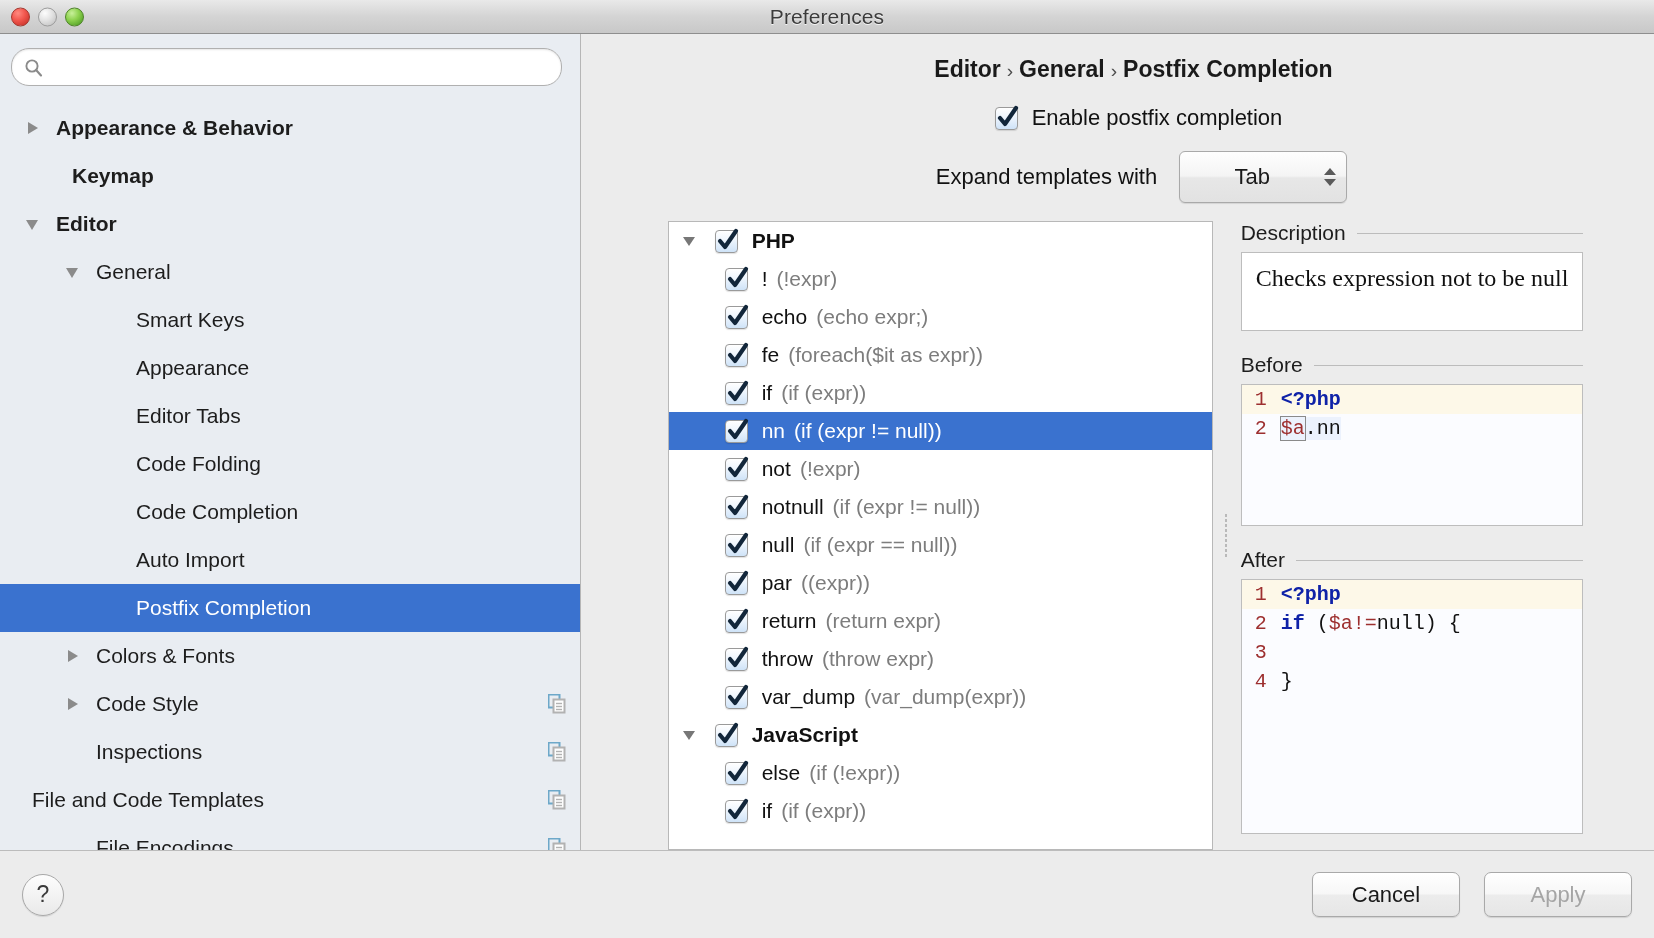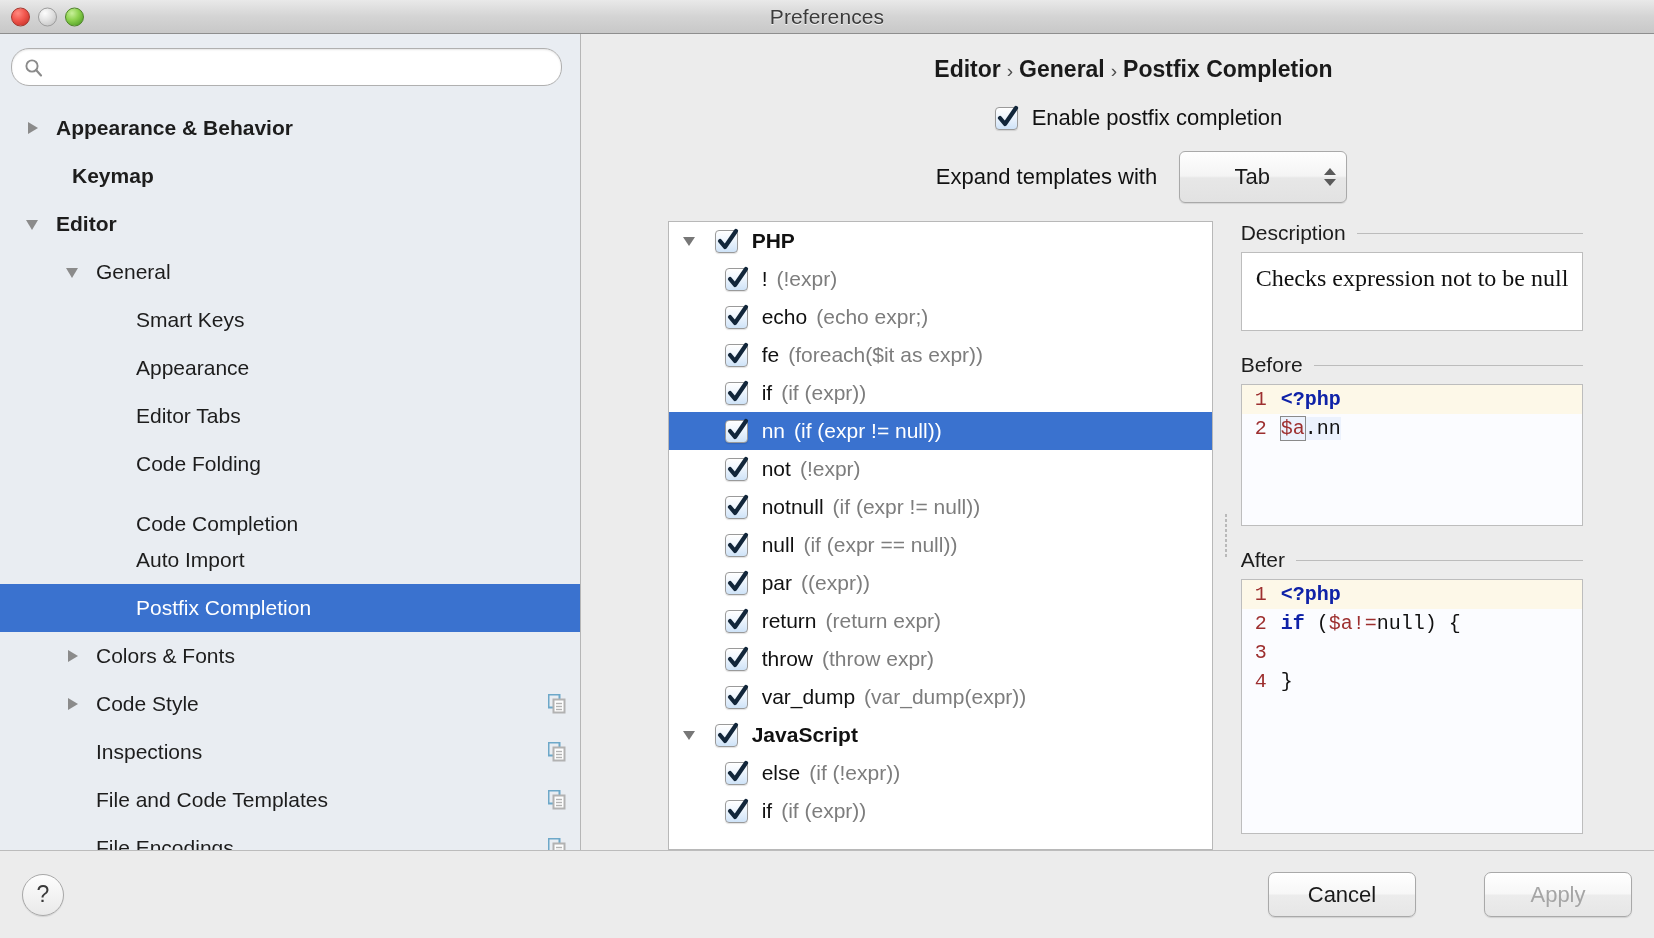--- a/index.html
+++ b/index.html
@@ -435,21 +435,21 @@
     background: linear-gradient(to bottom, #ffffff 0%, #f7f7f7 48%, #ececec 52%, #e6e6e6 100%);
     box-shadow: 0 1px 1px rgba(0,0,0,0.12);
     font-family: "Liberation Sans", sans-serif;
     font-size: 22px;
     color: #1a1a1a;
     display: flex;
     align-items: center;
     justify-content: center;
     box-sizing: border-box;
   }
-  .btn.disabled { color: #a5a5a5; margin-left: 44px; }
+  .btn.disabled { color: #a5a5a5; }
   .btn.primary {
     border: 1px solid #4571b7;
     background: linear-gradient(to bottom, #c3ddf8 0%, #9ec6f2 42%, #79aeeb 50%, #b6d6f8 100%);
     color: #101010;
   }
 </style>
 </head>
 <body>
 
 <div class="window">
@@ -511,21 +511,21 @@
           <div class="tree-row" style="padding-left: 104px;">
             <span class="arrow"></span>
             <span class="tree-label" style="margin-left: 14px;">Editor Tabs</span>
             <span class="spacer"></span>
           </div>
           <div class="tree-row" style="padding-left: 104px;">
             <span class="arrow"></span>
             <span class="tree-label" style="margin-left: 14px;">Code Folding</span>
             <span class="spacer"></span>
           </div>
-          <div class="tree-row" style="padding-left: 104px; align-items: flex-end;">
+          <div class="tree-row" style="padding-left: 104px;">
             <span class="arrow"></span>
             <span class="tree-label" style="margin-left: 14px;">Code Completion</span>
             <span class="spacer"></span>
           </div>
           <div class="tree-row" style="padding-left: 104px;">
             <span class="arrow"></span>
             <span class="tree-label" style="margin-left: 14px;">Auto Import</span>
             <span class="spacer"></span>
           </div>
           <div class="tree-row selected" style="padding-left: 104px;">
@@ -555,21 +555,21 @@
             <span class="tree-label" style="margin-left: 14px;">Inspections</span>
             <span class="spacer"></span>
             <span class="copy-icon"><svg width="18" height="20" viewBox="0 0 18 20">
                 <rect x="0.5" y="0.5" width="11" height="13" fill="none" stroke="#6da8c9" stroke-width="2"></rect>
                 <rect x="5.5" y="5.5" width="11" height="13" fill="#fdfdfd" stroke="#b2b2b2" stroke-width="2"></rect>
                 <line x1="8" y1="9.5" x2="14" y2="9.5" stroke="#b2b2b2" stroke-width="1.4"></line>
                 <line x1="8" y1="12.5" x2="14" y2="12.5" stroke="#b2b2b2" stroke-width="1.4"></line>
                 <line x1="8" y1="15.5" x2="14" y2="15.5" stroke="#b2b2b2" stroke-width="1.4"></line>
               </svg></span>
           </div>
-          <div class="tree-row" style="padding-left: 64px;">
+          <div class="tree-row" style="">
             <span class="arrow"></span>
             <span class="tree-label" style="margin-left: 14px;">File and Code Templates</span>
             <span class="spacer"></span>
             <span class="copy-icon"><svg width="18" height="20" viewBox="0 0 18 20">
                 <rect x="0.5" y="0.5" width="11" height="13" fill="none" stroke="#6da8c9" stroke-width="2"></rect>
                 <rect x="5.5" y="5.5" width="11" height="13" fill="#fdfdfd" stroke="#b2b2b2" stroke-width="2"></rect>
                 <line x1="8" y1="9.5" x2="14" y2="9.5" stroke="#b2b2b2" stroke-width="1.4"></line>
                 <line x1="8" y1="12.5" x2="14" y2="12.5" stroke="#b2b2b2" stroke-width="1.4"></line>
                 <line x1="8" y1="15.5" x2="14" y2="15.5" stroke="#b2b2b2" stroke-width="1.4"></line>
               </svg></span>

